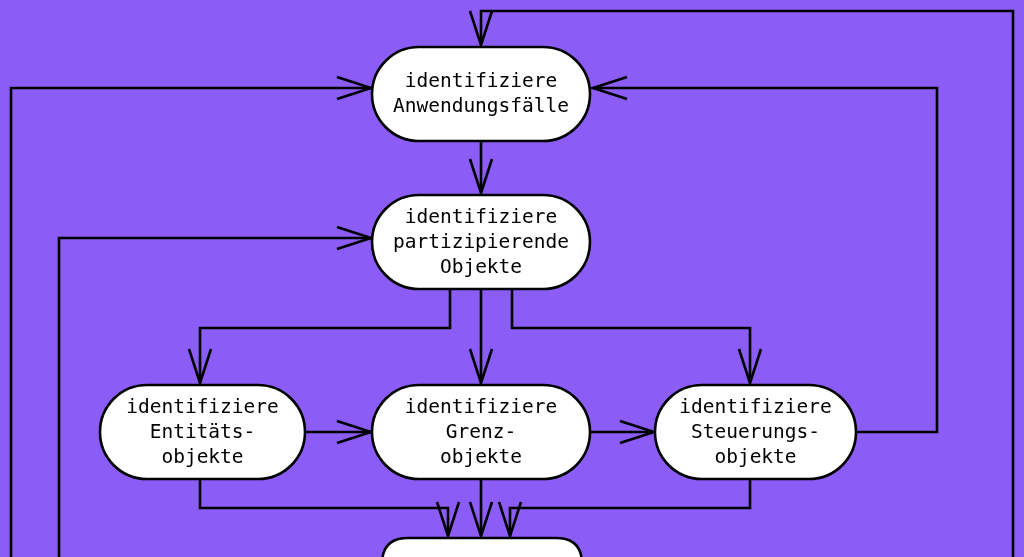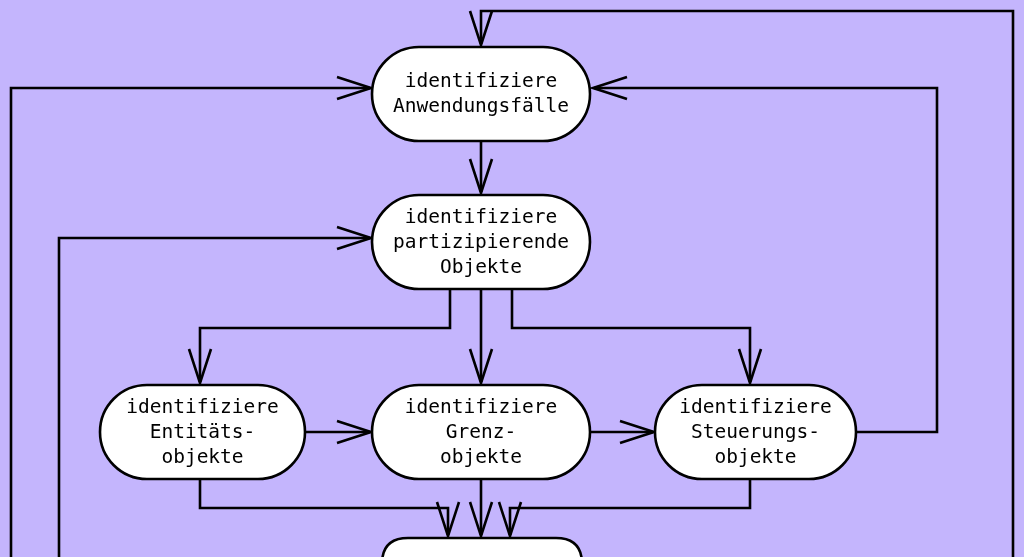--- a/index.html
+++ b/index.html
@@ -7,21 +7,21 @@
     padding: 0;
     background: #ffffff;
   }
   body {
     font-family: "DejaVu Sans Mono", "Liberation Mono", monospace;
   }
   #diagram-root {
     position: relative;
     width: 1024px;
     height: 557px;
-    background: #c4b5fd;
+    background: #8b5cf6;
     overflow: hidden;
   }
   #flow-svg {
     position: absolute;
     top: 0;
     left: 0;
     width: 1024px;
     height: 557px;
     display: block;
   }

